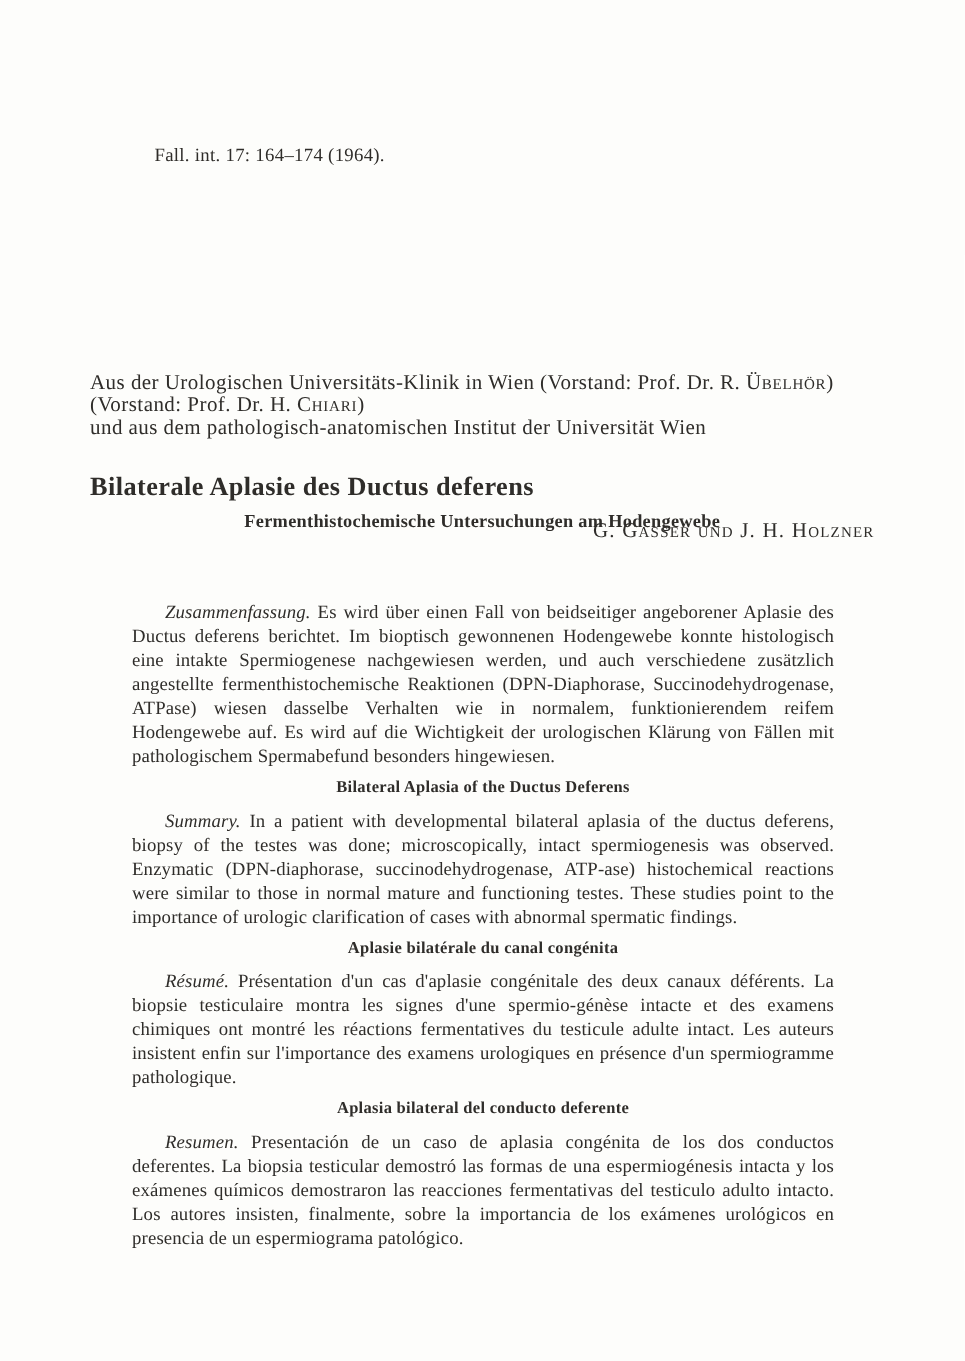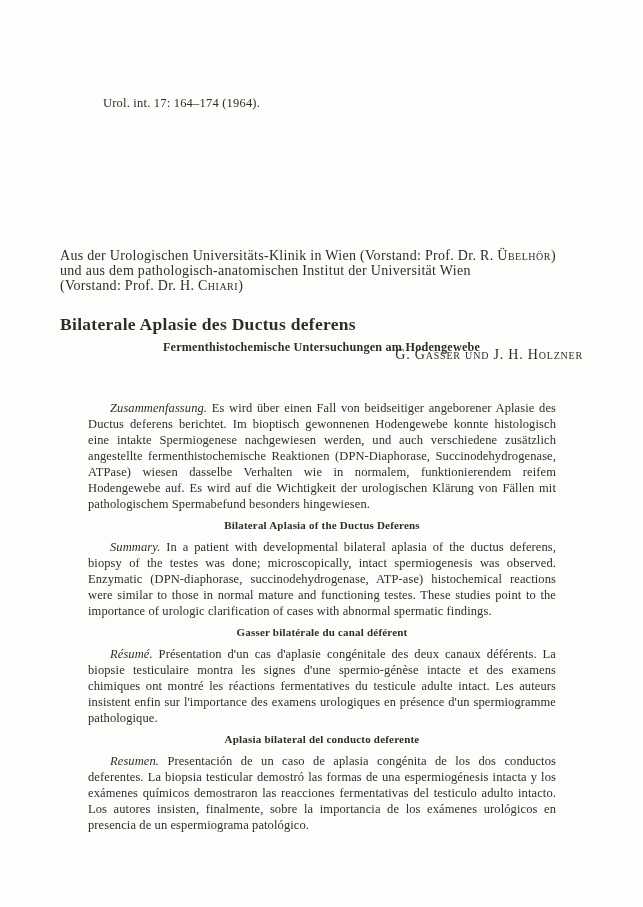--- a/index.html
+++ b/index.html
@@ -91,46 +91,46 @@
     text-align: center;
     letter-spacing: 0.2px;
   }
 </style>
 </head>
 <body>
 
 <div class="page">
 
   <div class="journal-ref">
-    <span>Urol. int. </span><span class="vol">17:</span><span> 164–174 (1964).</span>
+    <span>Fall. int. </span><span class="vol">17:</span><span> 164–174 (1964).</span>
   </div>
 
   <div class="affiliation">
     <div><span>Aus der Urologischen Universitäts-Klinik in Wien (Vorstand: Prof. Dr. R. </span><span class="sc">Übelhör</span><span>)</span></div>
+    <div><span>(Vorstand: Prof. Dr. H. </span><span class="sc">Chiari</span><span>)</span></div>
     <div>und aus dem pathologisch-anatomischen Institut der Universität Wien</div>
-    <div><span>(Vorstand: Prof. Dr. H. </span><span class="sc">Chiari</span><span>)</span></div>
   </div>
 
   <h1 class="title">Bilaterale Aplasie des Ductus deferens</h1>
   <h2 class="subtitle">Fermenthistochemische Untersuchungen am Hodengewebe</h2>
   <div class="authors">G. Gasser und J. H. Holzner</div>
 
   <div class="abstracts">
 
     <section>
       <p class="para"><span class="lead">Zusammenfassung.</span><span> Es wird über einen Fall von beidseitiger angeborener Aplasie des Ductus deferens berichtet. Im bioptisch gewonnenen Hodengewebe konnte histologisch eine intakte Spermiogenese nachgewiesen werden, und auch verschiedene zusätzlich angestellte fermenthistochemische Reaktionen (DPN-Diaphorase, Succinodehydrogenase, ATPase) wiesen dasselbe Verhalten wie in normalem, funktionierendem reifem Hodengewebe auf. Es wird auf die Wichtigkeit der urologischen Klärung von Fällen mit pathologischem Spermabefund besonders hingewiesen.</span></p>
     </section>
 
     <section>
       <h3 class="sec-heading">Bilateral Aplasia of the Ductus Deferens</h3>
       <p class="para"><span class="lead">Summary.</span><span> In a patient with developmental bilateral aplasia of the ductus deferens, biopsy of the testes was done; microscopically, intact spermiogenesis was observed. Enzymatic (DPN-diaphorase, succinodehydrogenase, ATP-ase) histochemical reactions were similar to those in normal mature and functioning testes. These studies point to the importance of urologic clarification of cases with abnormal spermatic findings.</span></p>
     </section>
 
     <section>
-      <h3 class="sec-heading">Gasser bilatérale du canal déférent</h3>
+      <h3 class="sec-heading">Aplasie bilatérale du canal congénita</h3>
       <p class="para"><span class="lead">Résumé.</span><span> Présentation d'un cas d'aplasie congénitale des deux canaux déférents. La biopsie testiculaire montra les signes d'une spermio-génèse intacte et des examens chimiques ont montré les réactions fermentatives du testicule adulte intact. Les auteurs insistent enfin sur l'importance des examens urologiques en présence d'un spermiogramme pathologique.</span></p>
     </section>
 
     <section>
       <h3 class="sec-heading">Aplasia bilateral del conducto deferente</h3>
       <p class="para"><span class="lead">Resumen.</span><span> Presentación de un caso de aplasia congénita de los dos conductos deferentes. La biopsia testicular demostró las formas de una espermiogénesis intacta y los exámenes químicos demostraron las reacciones fermentativas del testiculo adulto intacto. Los autores insisten, finalmente, sobre la importancia de los exámenes urológicos en presencia de un espermiograma patológico.</span></p>
     </section>
 
   </div>
 

